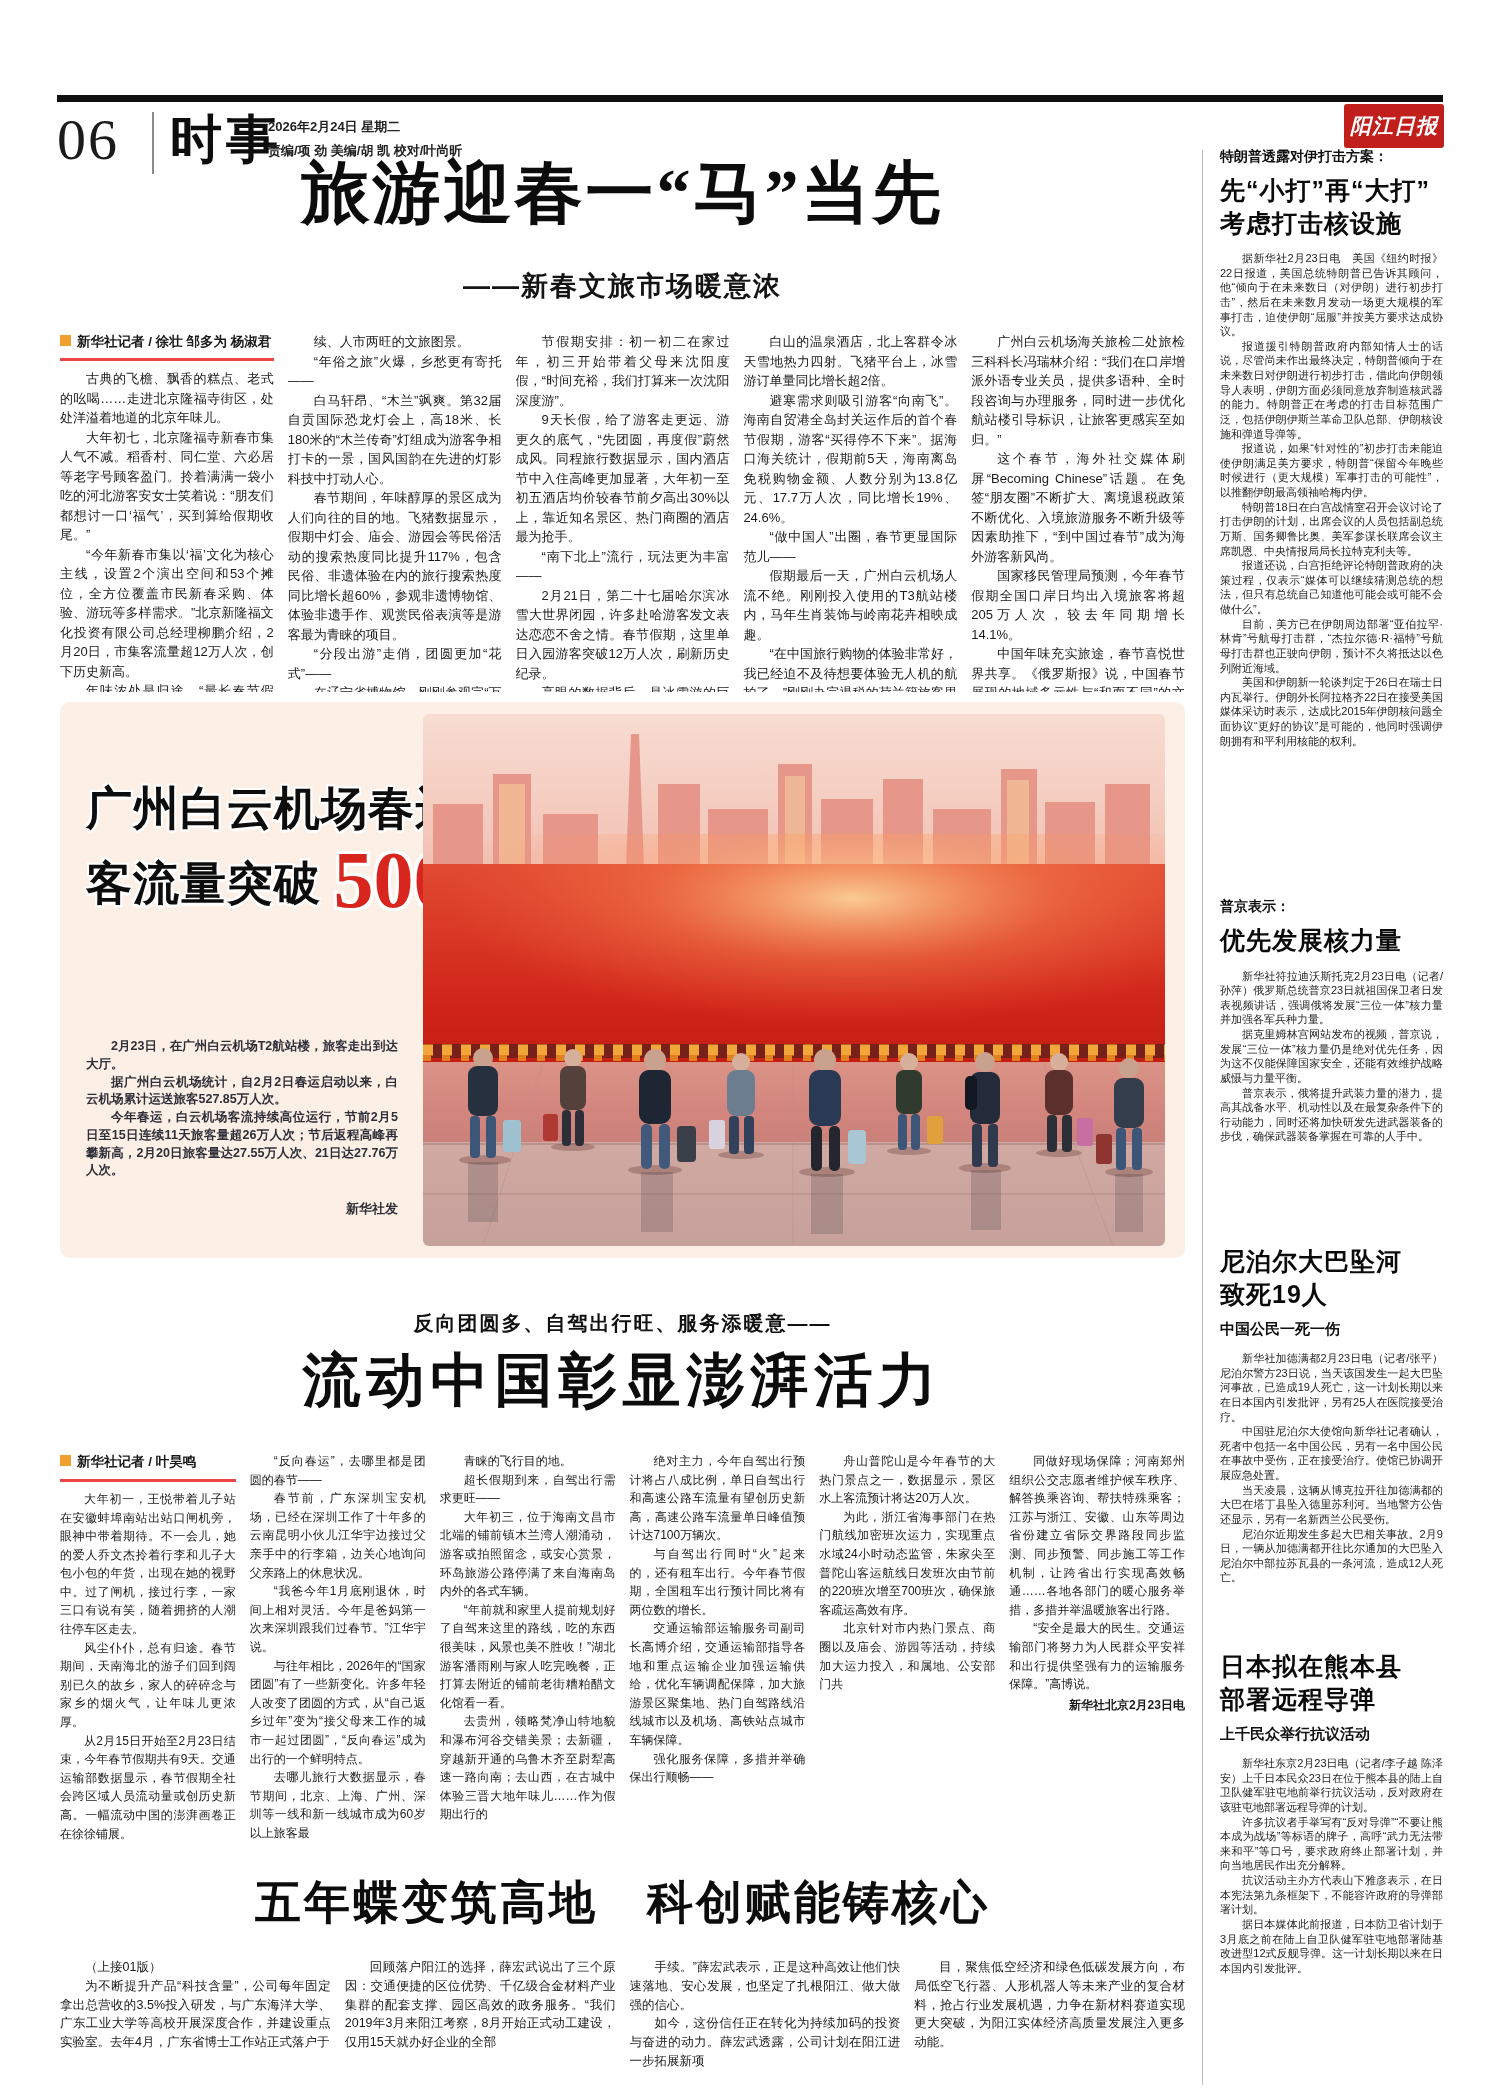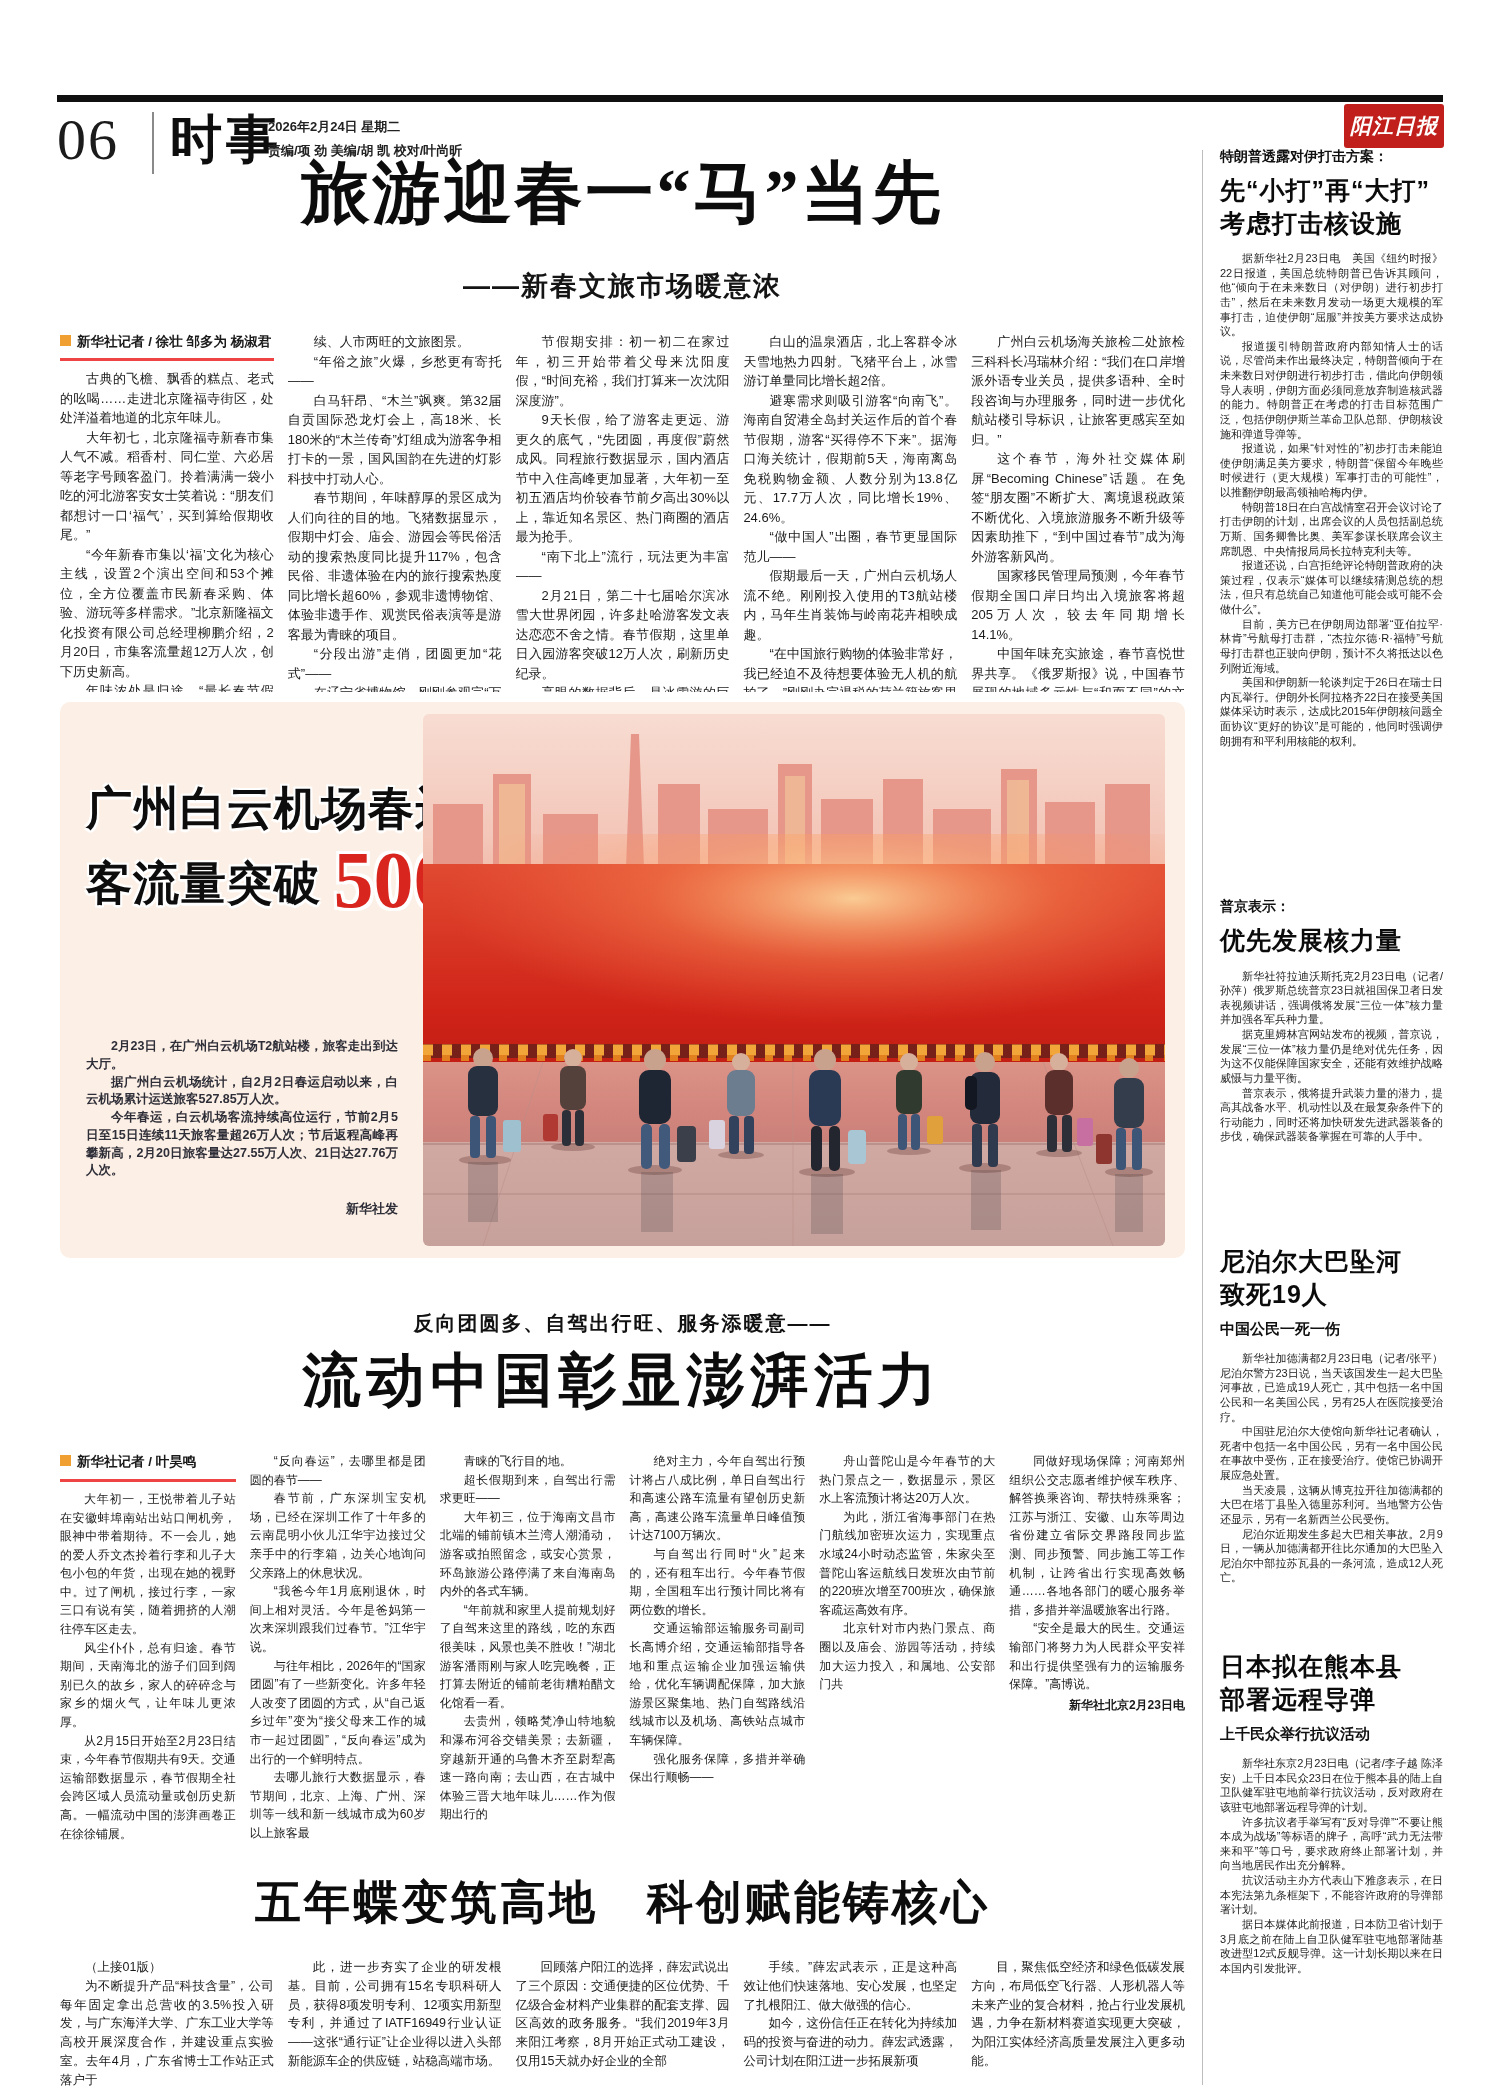--- a/index.html
+++ b/index.html
@@ -347,25 +347,20 @@
 
 <div class="cols cols-bot">
   <div class="col">
     <div class="paras">
         <p>（上接01版）</p>
         <p>为不断提升产品“科技含量”，公司每年固定拿出总营收的3.5%投入研发，与广东海洋大学、广东工业大学等高校开展深度合作，并建设重点实验室。去年4月，广东省博士工作站正式落户于</p>
       </div>
   </div>
   <div class="col">
     <div class="paras">
-        <p>此，进一步夯实了企业的研发根基。目前，公司拥有15名专职科研人员，获得8项发明专利、12项实用新型专利，并通过了IATF16949行业认证——这张“通行证”让企业得以进入头部新能源车企的供应链，站稳高端市场。</p>
-      </div>
-  </div>
-  <div class="col">
-    <div class="paras">
         <p>回顾落户阳江的选择，薛宏武说出了三个原因：交通便捷的区位优势、千亿级合金材料产业集群的配套支撑、园区高效的政务服务。“我们2019年3月来阳江考察，8月开始正式动工建设，仅用15天就办好企业的全部</p>
       </div>
   </div>
   <div class="col">
     <div class="paras">
         <p>手续。”薛宏武表示，正是这种高效让他们快速落地、安心发展，也坚定了扎根阳江、做大做强的信心。</p>
         <p>如今，这份信任正在转化为持续加码的投资与奋进的动力。薛宏武透露，公司计划在阳江进一步拓展新项</p>
       </div>
   </div>
   <div class="col">
@@ -404,21 +399,21 @@
     </div>
 </div>
 
 <div class="sb-art" style="top:1245px;">
   <div class="sb-head">
     <div>尼泊尔大巴坠河</div>
     <div>致死19人</div>
   </div>
   <div class="sb-subhead">中国公民一死一伤</div>
   <div class="sb-body paras">
-      <p>新华社加德满都2月23日电（记者/张平）尼泊尔警方23日说，当天该国发生一起大巴坠河事故，已造成19人死亡，其中包括一名中国公民和一名美国公民，另有25人在医院接受治疗。</p>
+      <p>新华社加德满都2月23日电（记者/张平）尼泊尔警方23日说，当天该国发生一起大巴坠河事故，已造成19人死亡，这一计划长期以来在日本国内引发批评，另有25人在医院接受治疗。</p>
       <p>中国驻尼泊尔大使馆向新华社记者确认，死者中包括一名中国公民，另有一名中国公民在事故中受伤，正在接受治疗。使馆已协调开展应急处置。</p>
       <p>当天凌晨，这辆从博克拉开往加德满都的大巴在塔丁县坠入德里苏利河。当地警方公告还显示，另有一名新西兰公民受伤。</p>
       <p>尼泊尔近期发生多起大巴相关事故。2月9日，一辆从加德满都开往比尔通加的大巴坠入尼泊尔中部拉苏瓦县的一条河流，造成12人死亡。</p>
     </div>
 </div>
 
 <div class="sb-art" style="top:1650px;">
   <div class="sb-head">
     <div>日本拟在熊本县</div>
     <div>部署远程导弹</div>

